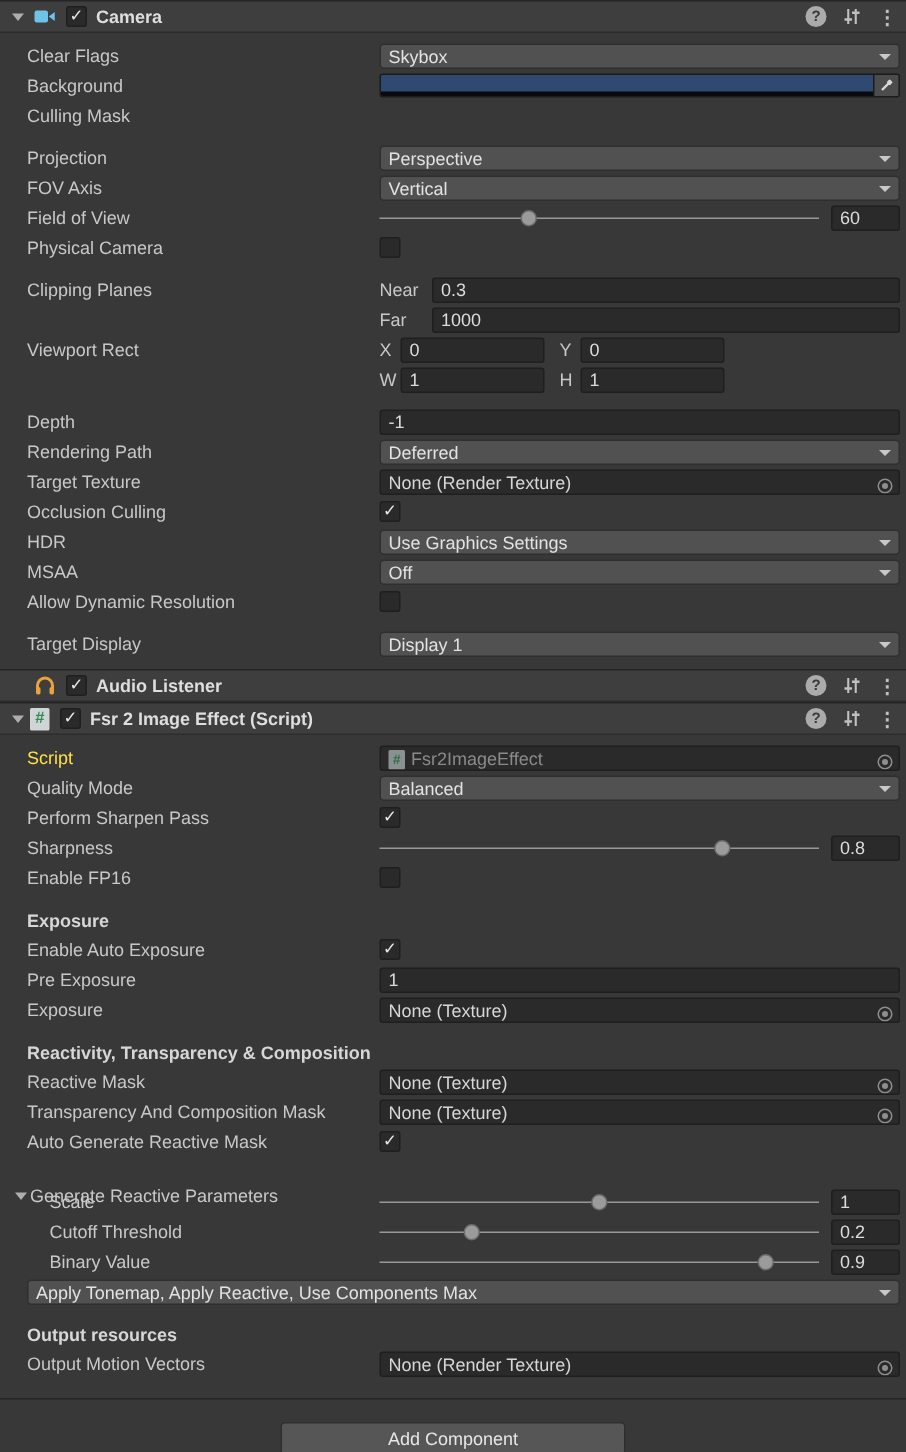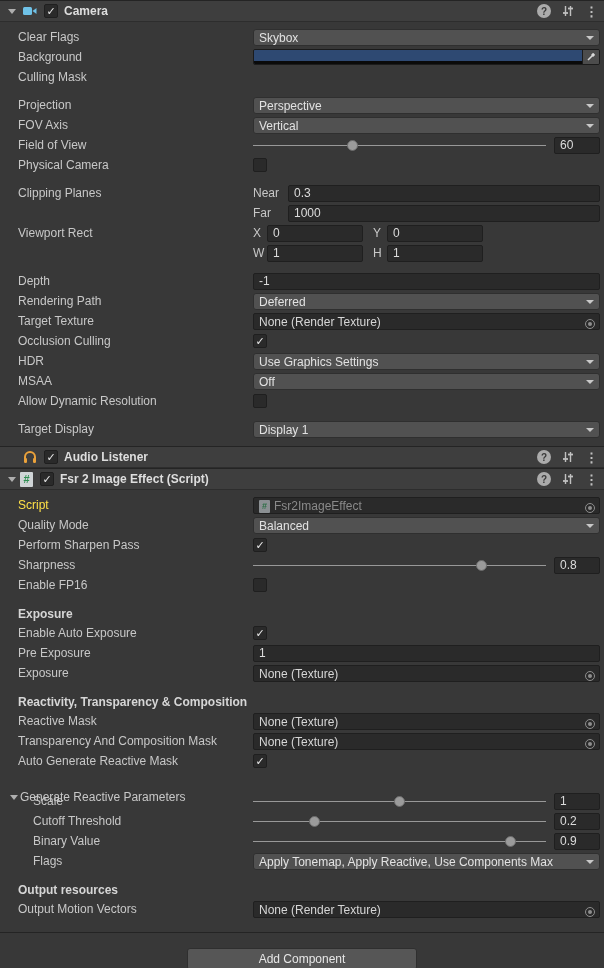--- a/index.html
+++ b/index.html
@@ -468,21 +468,20 @@
       <span class="ctrl">
         <span class="slider">
           <span class="track"></span>
           <span class="knob" style="left: 88%;"></span>
         </span>
         <span class="tf sval">0.9</span>
       </span>
     </div>
 
     <div class="row">
-      <span class="lbl ind">Flags</span>
       <span class="ctrl">
           <span class="dd">
             <span>Apply Tonemap, Apply Reactive, Use Components Max</span>
             <span class="arr"></span>
           </span>
         </span>
     </div>
 
     <div class="sect">Output resources</div>
 

